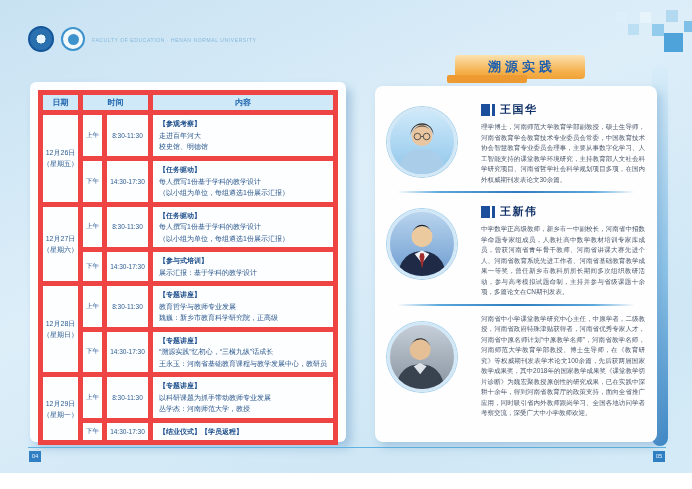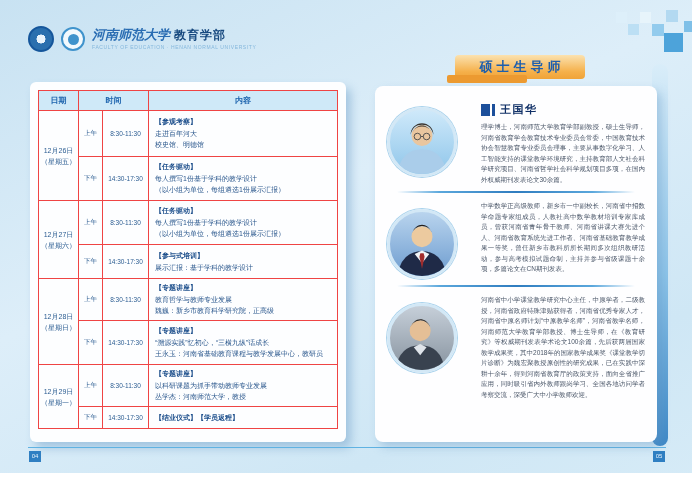--- a/index.html
+++ b/index.html
@@ -32,21 +32,21 @@
   .sq4 { left:652px; top:24px;  width:12px; height:12px; background:#93cbed; }
   .sq5 { left:666px; top:10px;  width:12px; height:12px; background:#b3d9f1; }
   .sq6 { left:664px; top:33px;  width:19px; height:19px; background:#4da3da; }
   .sq7 { left:684px; top:21px;  width:11px; height:11px; background:#7fc0e8; }
 
   
   .left-card { position:absolute; left:30px; top:82px; width:316px; height:360px;
                background:#fdfeff; border-radius:6px; padding:8px;
                box-shadow:5px 6px 10px rgba(100,150,195,.45); }
   table { width:100%; border-collapse:collapse; table-layout:fixed; }
-  th, td { border:1px solid #ef4444; }
+  th, td { border:5px solid #ef4444; }
   thead th { background:#cfe9f8; color:#1d64ae; font-size:8px; font-weight:bold; height:20px; }
   td.date { font-size:7px; color:#2c5d92; text-align:center; line-height:11px; }
   td.period, td.time { font-size:6.5px; color:#2c5d92; text-align:center; }
   td.content { font-size:7px; color:#29568c; padding:3px 6px; vertical-align:middle; }
   .c { line-height:11.5px; }
   .c.strong { font-weight:bold; color:#1d4f8c; }
   tr.h46{height:46px} tr.h44{height:44px} tr.h42{height:42px} tr.h34{height:34px} tr.h22{height:22px}
 
   
   .banner { position:absolute; left:455px; top:55px; width:130px; height:24px; z-index:3;
@@ -86,23 +86,20 @@
 <body>
 
 <div class="page">
 
   <div class="header">
     <div class="logo1"></div>
     <div class="logo2">
         <i></i>
       </div>
     <div>
-      <div class="brand-cn">
-        <span>河南师范大学</span><span class="dept">教育学部</span>
-      </div>
       <div class="brand-en">FACULTY OF EDUCATION · HENAN NORMAL UNIVERSITY</div>
     </div>
   </div>
 
   <div class="sq sq1"></div>
   <div class="sq sq2"></div>
   <div class="sq sq3"></div>
   <div class="sq sq4"></div>
   <div class="sq sq5"></div>
   <div class="sq sq6"></div>
@@ -213,21 +210,21 @@
             <div class="c strong">【结业仪式】【学员返程】</div>
           </td>
         </tr>
       </tbody>
     </table>
   </div>
 
   <div class="right-strip"></div>
 
   <div class="banner">
-    <span>硕士生导师</span>
+    <span>溯源实践</span>
   </div>
 
   <div class="right-card">
 
     <div class="expert">
       <div class="avatar a1">
         <svg width="64" height="64" viewBox="0 0 70 70">
           <path d="M22.5 27 a12.5 12.5 0 0 1 25 0 c-2 -8 -6 -11 -12.5 -11 c-6.5 0 -10.5 3 -12.5 11 z" fill="#3c3630"></path>
           <circle cx="35" cy="28" r="11.5" fill="#e9c69f"></circle>
           <circle cx="30" cy="29" r="3.6" fill="none" stroke="#4a4a4a" stroke-width="1"></circle>
@@ -253,20 +250,25 @@
       <div class="avatar a2">
         <svg width="64" height="64" viewBox="0 0 70 70">
           <circle cx="35" cy="27" r="11.5" fill="#ecca9f"></circle>
           <path d="M24 24 a11.5 11.5 0 0 1 22 -1 c-2.5 -6 -6.5 -9 -11 -9 c-4.5 0 -9 3 -11 10 z" fill="#241f1c"></path>
           <path d="M8 70 q4 -27 27 -27 q23 0 27 27 z" fill="#1f2a47"></path>
           <path d="M27 46 l8 -4 8 4 l-8 10 z" fill="#f2f4f7"></path>
           <path d="M33.2 45 h3.6 l1 4 -2.8 13 -2.8 -13 z" fill="#a22c2c"></path>
         </svg>
       </div>
       <div class="info">
+        <div class="name-row">
+          <span class="bar-a"></span>
+          <span class="bar-b"></span>
+          <h3>王新伟</h3>
+        </div>
         <p class="bio">中学数学正高级教师，新乡市一中副校长，河南省中招数学命题专家组成员，人教社高中数学教材培训专家库成员，曾获河南省青年骨干教师、河南省讲课大赛先进个人、河南省教育系统先进工作者、河南省基础教育教学成果一等奖，曾任新乡市教科所所长期间多次组织教研活动，参与高考模拟试题命制，主持并参与省级课题十余项，多篇论文在CN期刊发表。</p>
       </div>
     </div>
 
     <div class="divider"></div>
 
     <div class="expert">
       <div class="avatar a3">
         <svg width="64" height="64" viewBox="0 0 70 70">
           <circle cx="33" cy="27" r="11.5" fill="#e5bf96"></circle>

